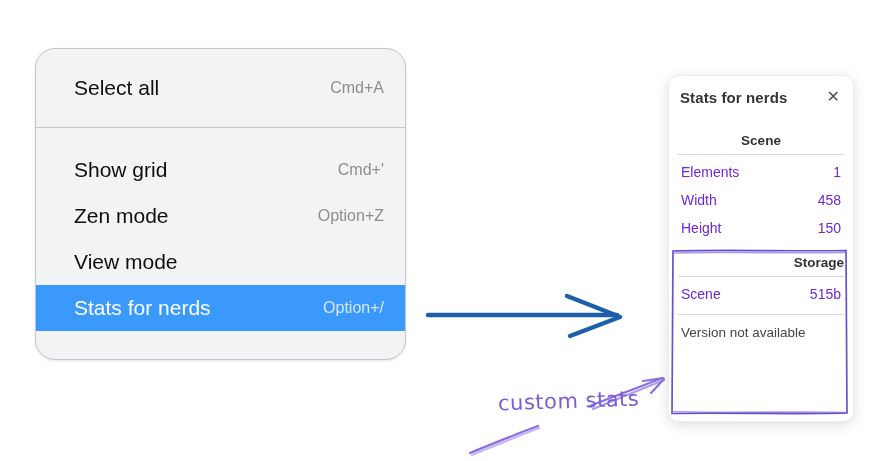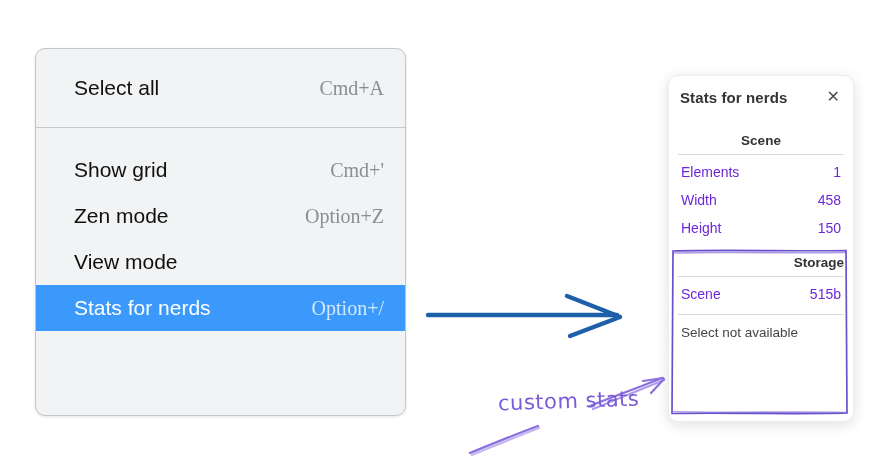--- a/index.html
+++ b/index.html
@@ -4,34 +4,34 @@
 <style>
   * { margin:0; padding:0; box-sizing:border-box; }
   html,body { background:#ffffff; }
   .canvas {
     position:relative; width:873px; height:461px; background:#ffffff;
     font-family:"Liberation Sans", sans-serif; overflow:hidden;
   }
 
   
   .menu {
-    position:absolute; left:35px; top:48px; width:371px; height:368px;
-    background:#f2f3f4; border:1px solid #c5c6c8; border-radius:10px;
+    position:absolute; left:35px; top:48px; width:371px; height:312px;
+    background:#f2f3f4; border:1px solid #c5c6c8; border-radius:20px;
     box-shadow:0 1px 3px rgba(0,0,0,0.10);
     display:flex; flex-direction:column; overflow:hidden;
   }
   .menu-row {
     display:flex; justify-content:space-between; align-items:center;
     height:46px; padding:0 21px 0 38px; flex:none;
     font-size:21px; color:#101010; cursor:default;
   }
   .row-first  { margin-top:16px; }
   .row-second { margin-top:19px; }
   .menu-divider { height:1px; background:#c8c9cb; margin-top:16px; flex:none; }
-  .mi-shortcut { color:#8b8d90; font-size:20px;font-family:Liberation Serif, serif; }
+  .mi-shortcut { color:#8b8d90; font-size:16px; }
   .menu-row.selected { background:#3b99fc; color:#ffffff; }
   .menu-row.selected .mi-shortcut { color:rgba(255,255,255,0.78); }
 
   
   .blue-arrow { position:absolute; left:420px; top:288px; }
 
   
   .panel {
     position:absolute; left:668px; top:75px; width:186px; height:347px;
     background:#ffffff; border:1px solid #ededed; border-radius:10px;
@@ -119,21 +119,21 @@
     </div>
 
     <div class="sec-head sh-storage">Storage</div>
     <hr class="sec-rule">
     <div class="stat-row">
       <span>Scene</span>
       <span>515b</span>
     </div>
 
     <hr class="sec-rule">
-    <div class="note">Select not available</div>
+    <div class="note">Version not available</div>
   </div>
 
   <svg class="purple-rect" width="192" height="182">
     <g stroke="#6a50cc" stroke-width="1.7" fill="none" stroke-linecap="round">
       <path d="M 8 8 C 60 6.5, 130 8.5, 181 7.5 L 182 170 C 130 171.5, 60 169.5, 7 170.5 Z"></path>
       <path d="M 9.5 10 C 65 8.5, 125 10.5, 180 9.5 M 9 168.5 C 65 170.5, 128 168, 180.5 169.5" opacity="0.55"></path>
     </g>
   </svg>
 
   <svg class="sketch-arrows" width="250" height="100">

